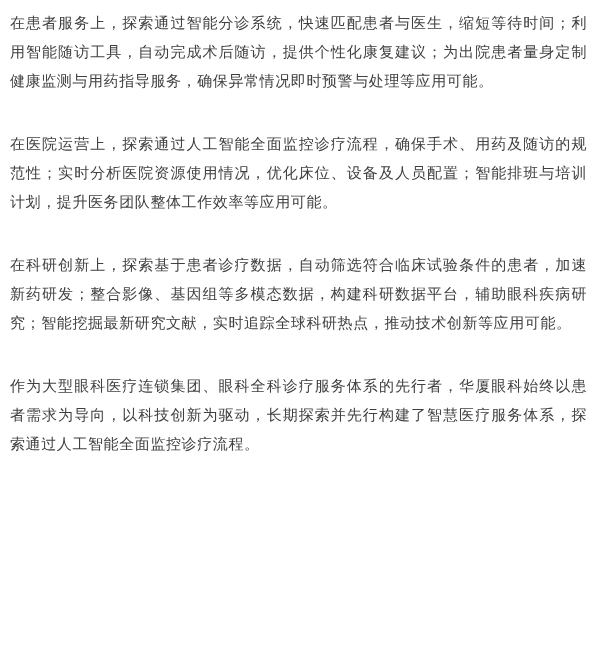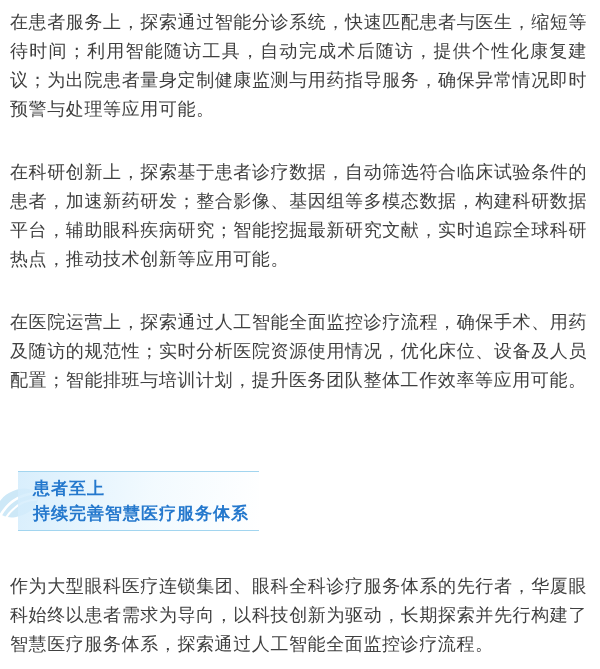--- a/index.html
+++ b/index.html
@@ -14,21 +14,21 @@
     background: #ffffff;
     overflow: hidden;
     font-family: "Liberation Sans", "DejaVu Sans", sans-serif;
   }
   .content {
     position: relative;
     padding: 8px 12px 0 10px;
   }
   p.body-text {
     margin: 0 1px 34px 0;
-    font-size: 18px;
+    font-size: 15px;
     line-height: 29px;
     letter-spacing: 0.6px;
     color: #404040;
     text-align: justify;
     text-justify: inter-ideograph;
   }
   .highlight-wrap {
     position: relative;
     margin: 76px 0 41px 8px;
     width: 241px;
@@ -59,36 +59,21 @@
   }
 </style>
 </head>
 <body>
 
 <div id="screen">
   <div class="content">
 
     <p class="body-text">在患者服务上，探索通过智能分诊系统，快速匹配患者与医生，缩短等待时间；利用智能随访工具，自动完成术后随访，提供个性化康复建议；为出院患者量身定制健康监测与用药指导服务，确保异常情况即时预警与处理等应用可能。</p>
 
+    <p class="body-text">在医院运营上，探索通过人工智能全面监控诊疗流程，确保手术、用药及随访的规范性；实时分析医院资源使用情况，优化床位、设备及人员配置；智能排班与培训计划，提升医务团队整体工作效率等应用可能。</p>
+
     <p class="body-text">在科研创新上，探索基于患者诊疗数据，自动筛选符合临床试验条件的患者，加速新药研发；整合影像、基因组等多模态数据，构建科研数据平台，辅助眼科疾病研究；智能挖掘最新研究文献，实时追踪全球科研热点，推动技术创新等应用可能。</p>
 
-    <p class="body-text">在医院运营上，探索通过人工智能全面监控诊疗流程，确保手术、用药及随访的规范性；实时分析医院资源使用情况，优化床位、设备及人员配置；智能排班与培训计划，提升医务团队整体工作效率等应用可能。</p>
-
-    <div class="highlight-wrap">
-      <span class="leaf">
-        <svg width="42" height="46" viewBox="0 0 42 46">
-          <g transform="rotate(-22 18 22)">
-            <ellipse cx="18" cy="22" rx="21" ry="13" fill="#cde8f7"></ellipse>
-            <path d="M-3 27 Q 16 12 39 20" stroke="#ffffff" stroke-width="2.6" fill="none"></path>
-            <path d="M0 32 Q 18 19 37 26" stroke="#ffffff" stroke-width="2" fill="none"></path>
-          </g>
-        </svg>
-      </span>
-      <div class="highlight-box">
-        <div class="highlight-line">患者至上</div>
-        <div class="highlight-line">持续完善智慧医疗服务体系</div>
-      </div>
-    </div>
 
     <p class="body-text">作为大型眼科医疗连锁集团、眼科全科诊疗服务体系的先行者，华厦眼科始终以患者需求为导向，以科技创新为驱动，长期探索并先行构建了智慧医疗服务体系，探索通过人工智能全面监控诊疗流程。</p>
 
   </div>
 </div>
 
 </body></html>

